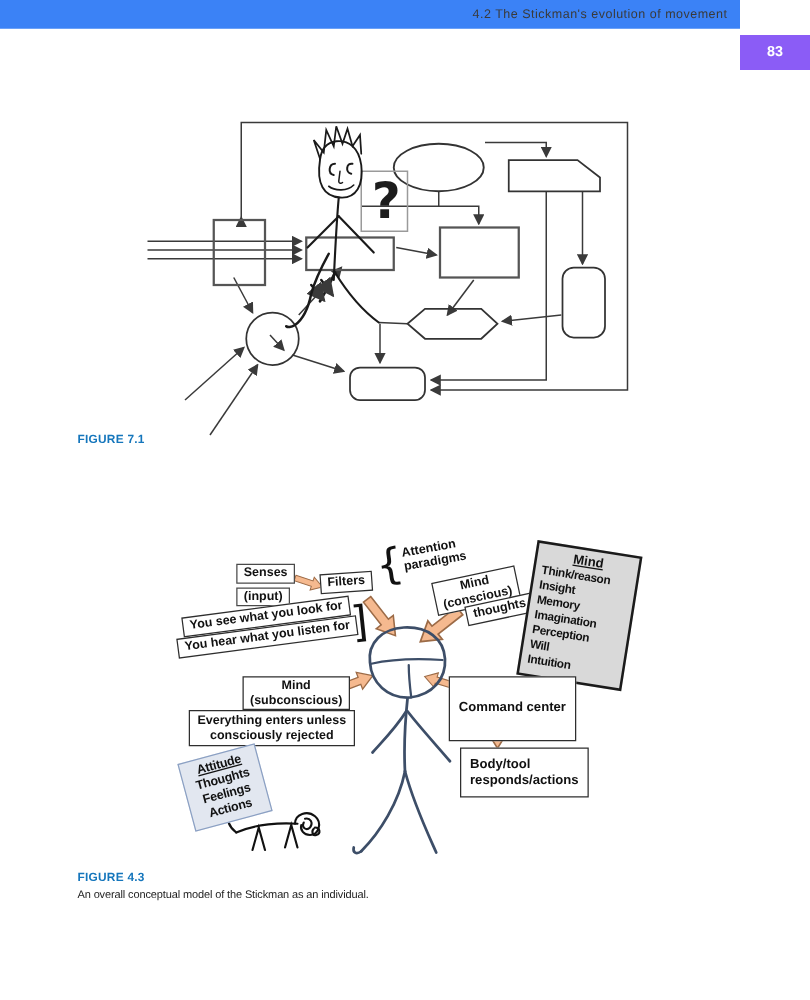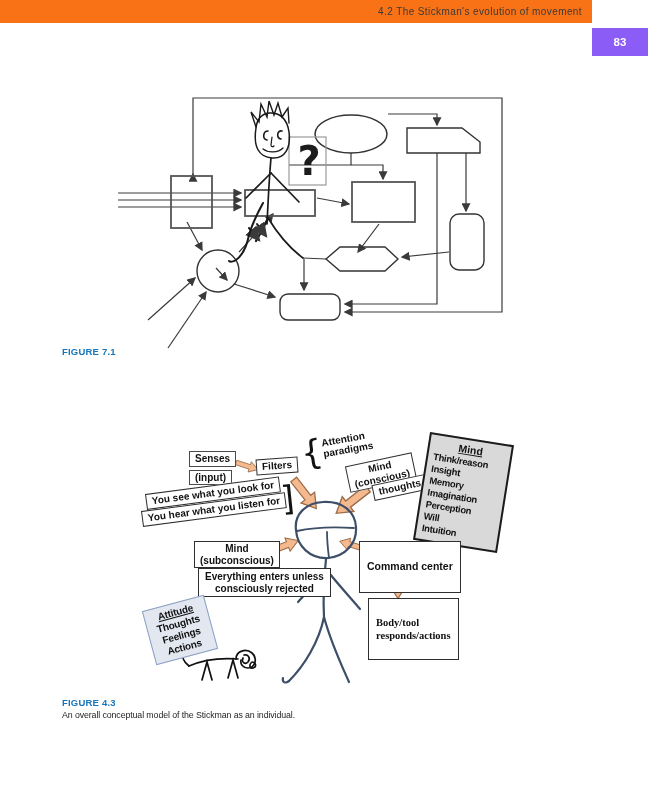--- a/index.html
+++ b/index.html
@@ -1,19 +1,19 @@
 <!DOCTYPE html>
 <html><head>
 <meta charset="utf-8">
 <style>
   html,body{margin:0;padding:0;background:#fff;}
   #page{position:relative;width:648px;height:800px;background:#ffffff;overflow:hidden;
         font-family:"Liberation Sans",sans-serif;}
   
-  .hbar{position:absolute;left:0;top:31;width:592px;height:23px;background:#f97316;}
+  .hbar{position:absolute;left:0;top:31;width:592px;height:23px;background:#3b82f6;}
   .htitle{position:absolute;right:10px;top:0;height:23px;line-height:23px;
           font-size:10px;color:#3a3a3a;letter-spacing:.4px;}
   .hbox{position:absolute;left:592px;top:28px;width:56px;height:28px;background:#8b5cf6;
         color:#fff;font-weight:bold;font-size:11.5px;text-align:center;line-height:28px;}
   
   .figlabel{position:absolute;left:62px;font-weight:bold;font-size:9.5px;color:#1576bc;
             letter-spacing:.2px;}
   .figcap{position:absolute;left:62px;font-size:8.8px;color:#1d1d1d;letter-spacing:-.1px;}
   
   .lbl{position:absolute;background:#fff;border:1.5px solid #2e2e2e;padding:1px 5px;
@@ -192,26 +192,26 @@
   <div class="i">Intuition</div>
 </div>
 
 <div class="lbl ctr" style="left:194px;top:541px;">
   <div>Mind</div>
   <div>(subconscious)</div>
 </div>
 
 <div class="lbl" style="left:359px;top:541px;font-size:10.5px;padding:19px 7px;">Command center</div>
 
-<div class="lbl ctr" style="left:151px;top:568px;padding:2px 6px;margin-left:47px;">
+<div class="lbl ctr" style="left:151px;top:568px;padding:2px 6px;">
   <div>Everything enters unless</div>
   <div>consciously rejected</div>
 </div>
 
-<div class="lbl" style="left:368px;top:598px;padding:17px 7px;font-size:10.5px;line-height:13px;font-family:Liberation Serif, serif;">
+<div class="lbl" style="left:368px;top:598px;padding:6px 7px;font-size:10.5px;line-height:13px;">
   <div>Body/tool</div>
   <div>responds/actions</div>
 </div>
 
 <div class="attbox">
   <div class="i u">Attitude</div>
   <div class="i">Thoughts</div>
   <div class="i">Feelings</div>
   <div class="i">Actions</div>
 </div>

